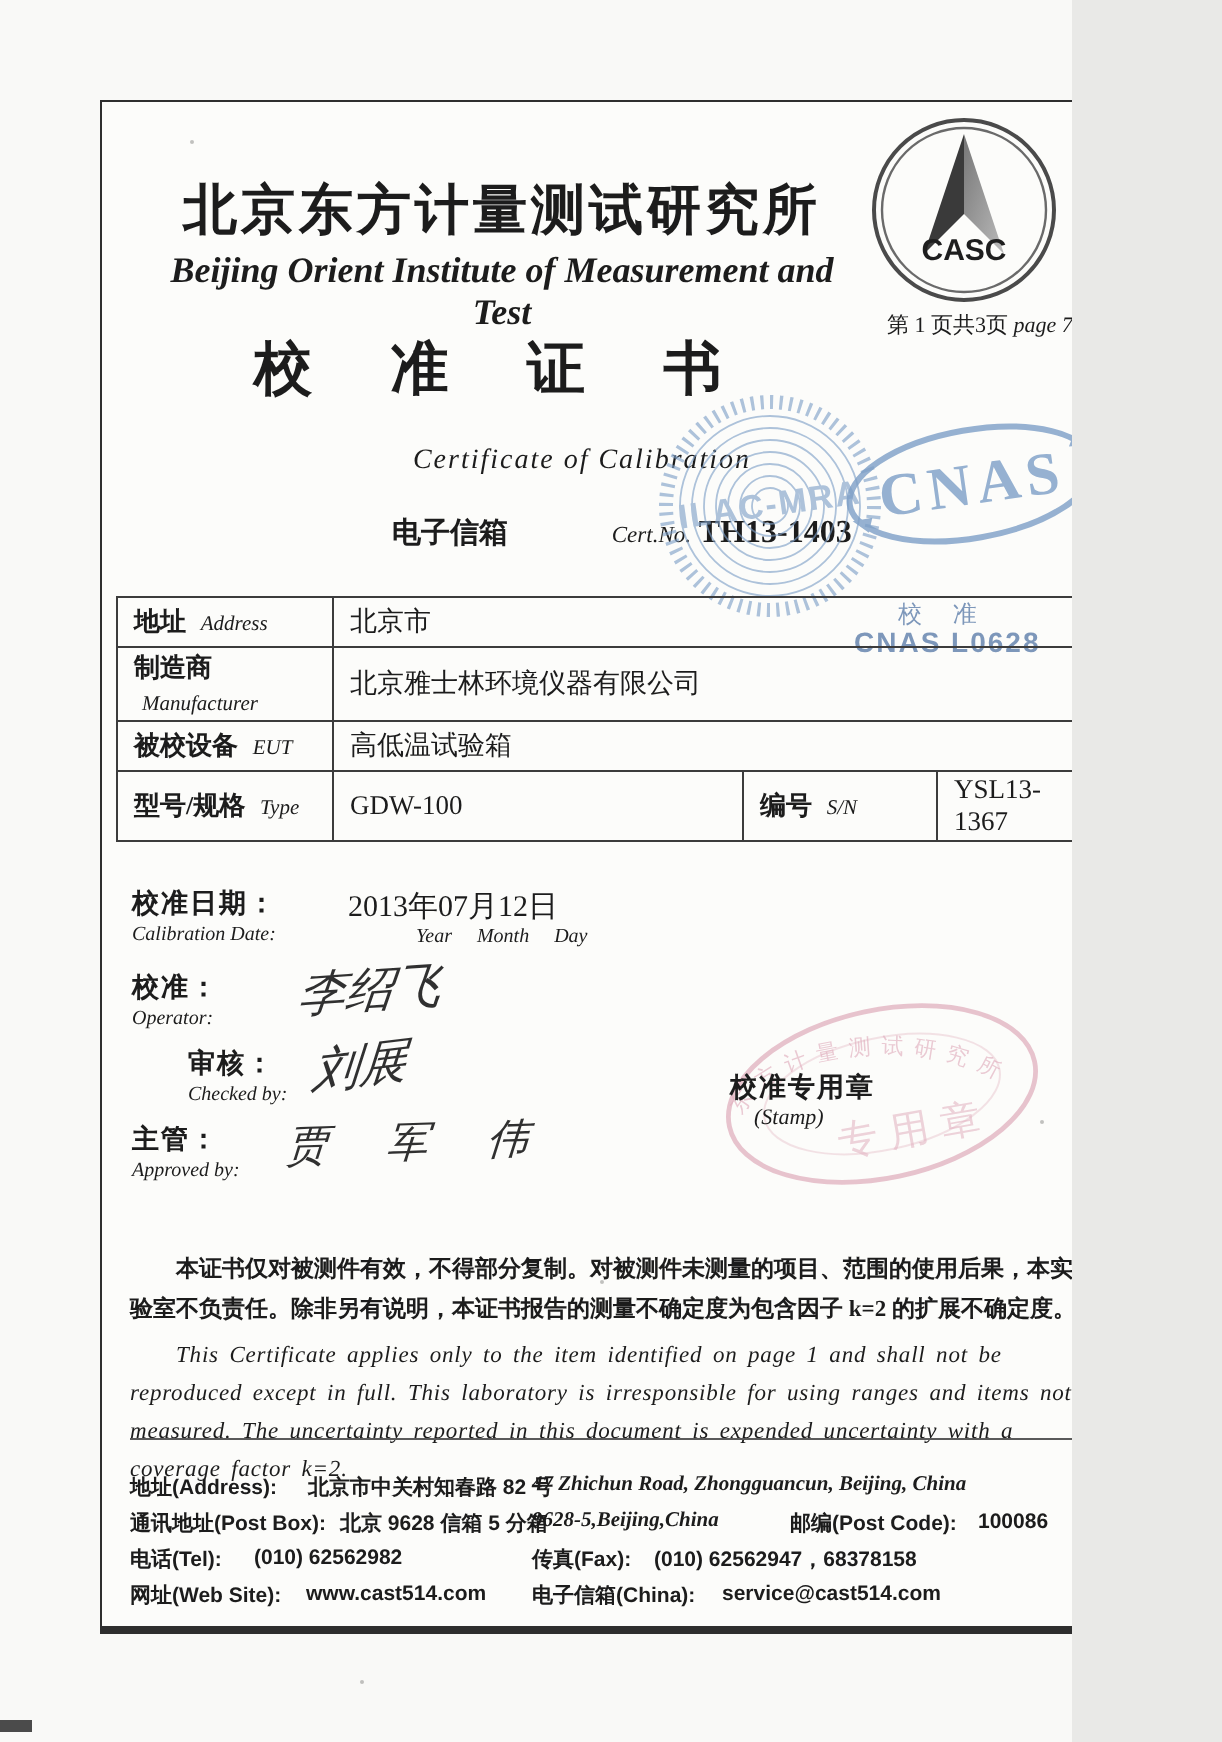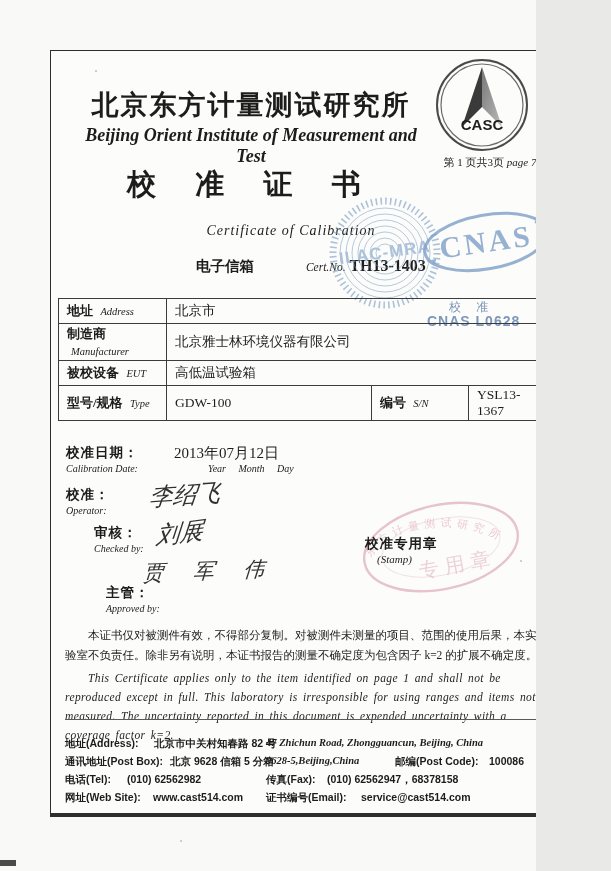--- a/index.html
+++ b/index.html
@@ -52,21 +52,21 @@
   .field .en{display:block;font-family:"Liberation Serif",serif;font-style:italic;font-size:10px;margin-top:1px;}
   .date-val{left:123px;top:393px;font-family:"Liberation Serif",serif;font-size:15px;}
   .date-sub{left:157px;top:412px;font-family:"Liberation Serif",serif;font-style:italic;font-size:10px;word-spacing:10px;}
   .sig{font-family:"Liberation Serif",serif;font-style:italic;color:#151515;opacity:.88;}
   .sig-op{left:98px;top:428px;font-size:24px;transform:rotate(-4deg) skewX(-10deg);}
   .sig-ck{left:105px;top:466px;font-size:24px;transform:rotate(-7deg) skewX(-12deg);}
   .sig-ap{left:92px;top:506px;font-size:21px;letter-spacing:12px;transform:rotate(-2deg) skewX(-6deg);}
 
   
   .disc-cn{left:14px;top:574px;width:480px;font-family:"Liberation Serif",serif;font-size:11.5px;
-           line-height:20px;text-indent:2em;}
+           line-height:20px;text-indent:2em;font-weight:bold;}
   .disc-en{left:14px;top:618px;width:480px;font-family:"Liberation Serif",serif;font-style:italic;
            font-size:11.5px;line-height:19px;text-indent:2em;letter-spacing:.4px;word-spacing:2px;}
   .rule{left:14px;top:668px;width:478px;border-top:1.5px solid #5a5a5a;height:0;}
 
   
   .f-row{position:absolute;left:14px;width:480px;height:16px;font-size:10.5px;}
   .f-row span{position:absolute;white-space:nowrap;}
   .f-lbl{font-weight:bold;}
   .f-val{font-weight:bold;}
   .f-en{font-family:"Liberation Serif",serif;font-style:italic;font-weight:bold;}
@@ -193,21 +193,21 @@
       <span class="en">Operator:</span>
     </div>
     <div class="abs sig sig-op">李绍飞</div>
 
     <div class="abs field" style="left:15px;top:472px;margin-left:28px;">
       <span class="cn">审核：</span>
       <span class="en">Checked by:</span>
     </div>
     <div class="abs sig sig-ck">刘展</div>
 
-    <div class="abs field" style="left:15px;top:532px;margin-left:40px;">
+    <div class="abs field" style="left:15px;top:510px;">
       <span class="cn">主管：</span>
       <span class="en">Approved by:</span>
     </div>
     <div class="abs sig sig-ap">贾 军 伟</div>
 
     <div class="abs oval-stamp">
       <svg width="190" height="120" viewBox="0 0 190 120">
         <defs>
           <path id="arcTop" d="M 25 75 A 72 36 0 0 1 165 62" fill="none"></path>
         </defs>
@@ -242,21 +242,21 @@
     </div>
     <div class="f-row" style="top:722px;">
       <span class="f-lbl" style="left:0">电话(Tel):</span>
       <span class="f-val" style="left:62px">(010) 62562982</span>
       <span class="f-lbl" style="left:201px">传真(Fax):</span>
       <span class="f-val" style="left:262px">(010) 62562947，68378158</span>
     </div>
     <div class="f-row" style="top:740px;">
       <span class="f-lbl" style="left:0">网址(Web Site):</span>
       <span class="f-val" style="left:88px">www.cast514.com</span>
-      <span class="f-lbl" style="left:201px">证书编号(Email):</span>
+      <span class="f-lbl" style="left:201px">电子信箱(China):</span>
       <span class="f-val" style="left:296px">service@cast514.com</span>
     </div>
   </div>
 
   <div class="artifact-bl"></div>
   <div class="speck" style="left:95px;top:70px;"></div>
   <div class="speck" style="left:560px;top:300px;"></div>
   <div class="speck" style="left:300px;top:640px;"></div>
   <div class="speck" style="left:520px;top:560px;"></div>
   <div class="speck" style="left:180px;top:840px;"></div>

